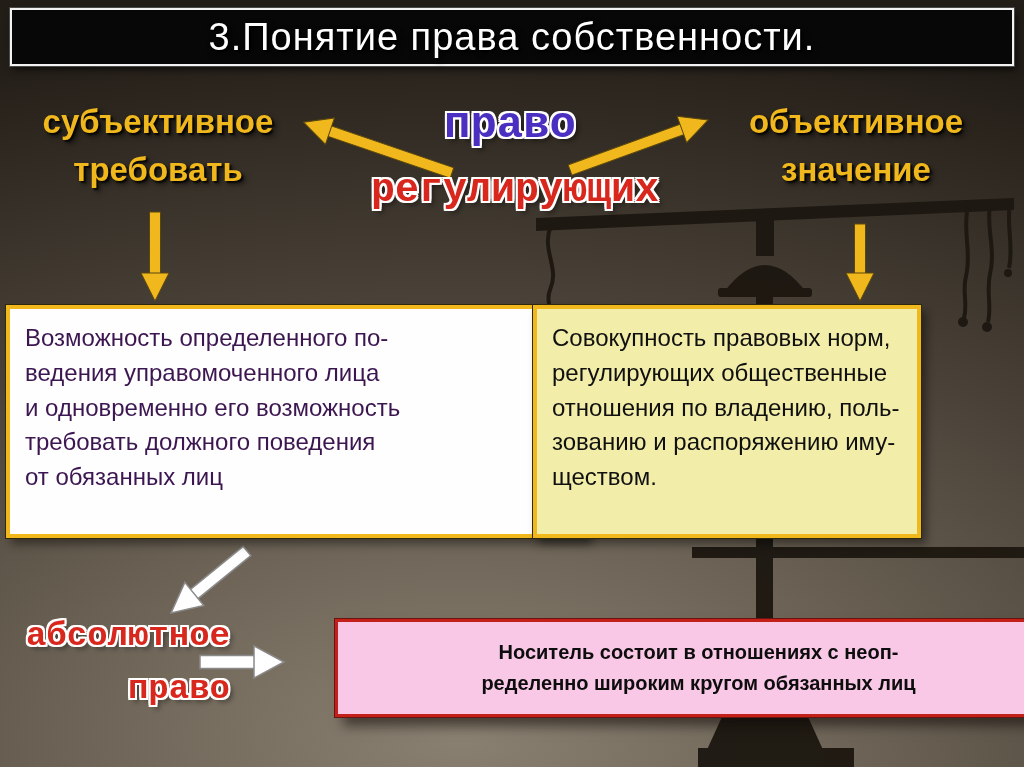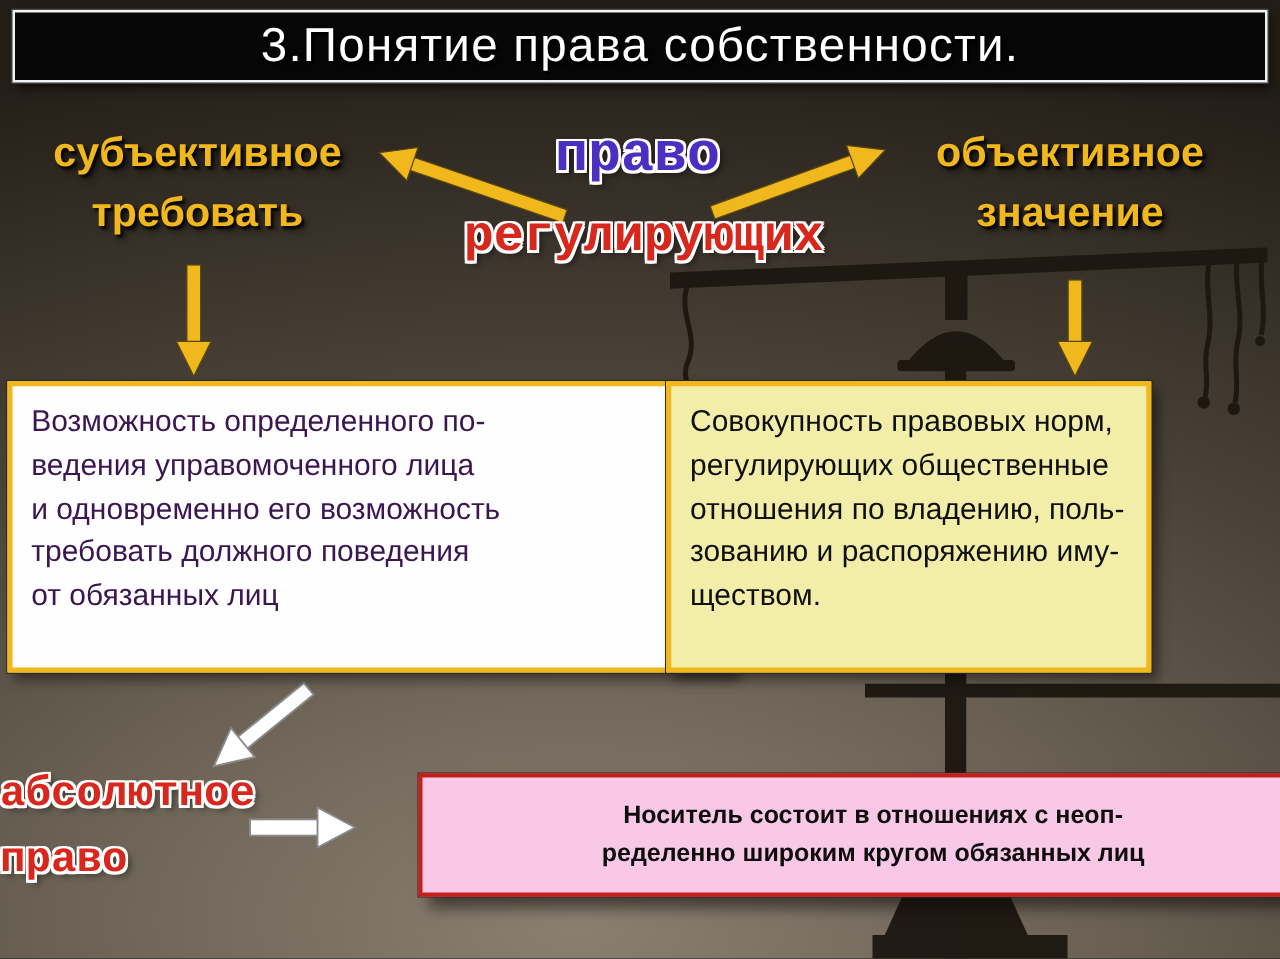--- a/index.html
+++ b/index.html
@@ -68,21 +68,21 @@
   .def-box{
     position:absolute;top:305px;height:233px;box-sizing:border-box;
     border:4px solid var(--accent-yellow);
     box-shadow:0 0 0 1px #30280c, 5px 6px 9px rgba(0,0,0,.45);
     padding:12px 15px;font-size:24px;line-height:1.45;white-space:pre-line;
   }
   .def-box-left{left:6px;width:581px;background:#fefefe;color:var(--left-box-text);}
   .def-box-right{left:533px;width:388px;background:var(--right-box-bg);color:#101010;}
 
   .absolute-label{
-    position:absolute;left:0;top:610px;width:230px;text-align:left;
+    position:absolute;left:0;top:610px;width:230px;text-align:right;
     font-size:34px;font-weight:bold;color:var(--red);line-height:1.55;
     white-space:pre-line;
   }
   .bottom-box{
     position:absolute;left:289px;top:619px;width:727px;height:98px;box-sizing:border-box;
     background:var(--pink-bg);
     border:3px solid var(--pink-border);
     box-shadow:0 0 0 1px #6a1410, 8px 9px 11px rgba(15,10,8,.55);
     display:flex;align-items:center;justify-content:center;text-align:center;
     color:#0d0d0d;font-size:20px;font-weight:bold;line-height:1.55;white-space:pre-line;margin-left:46px;

